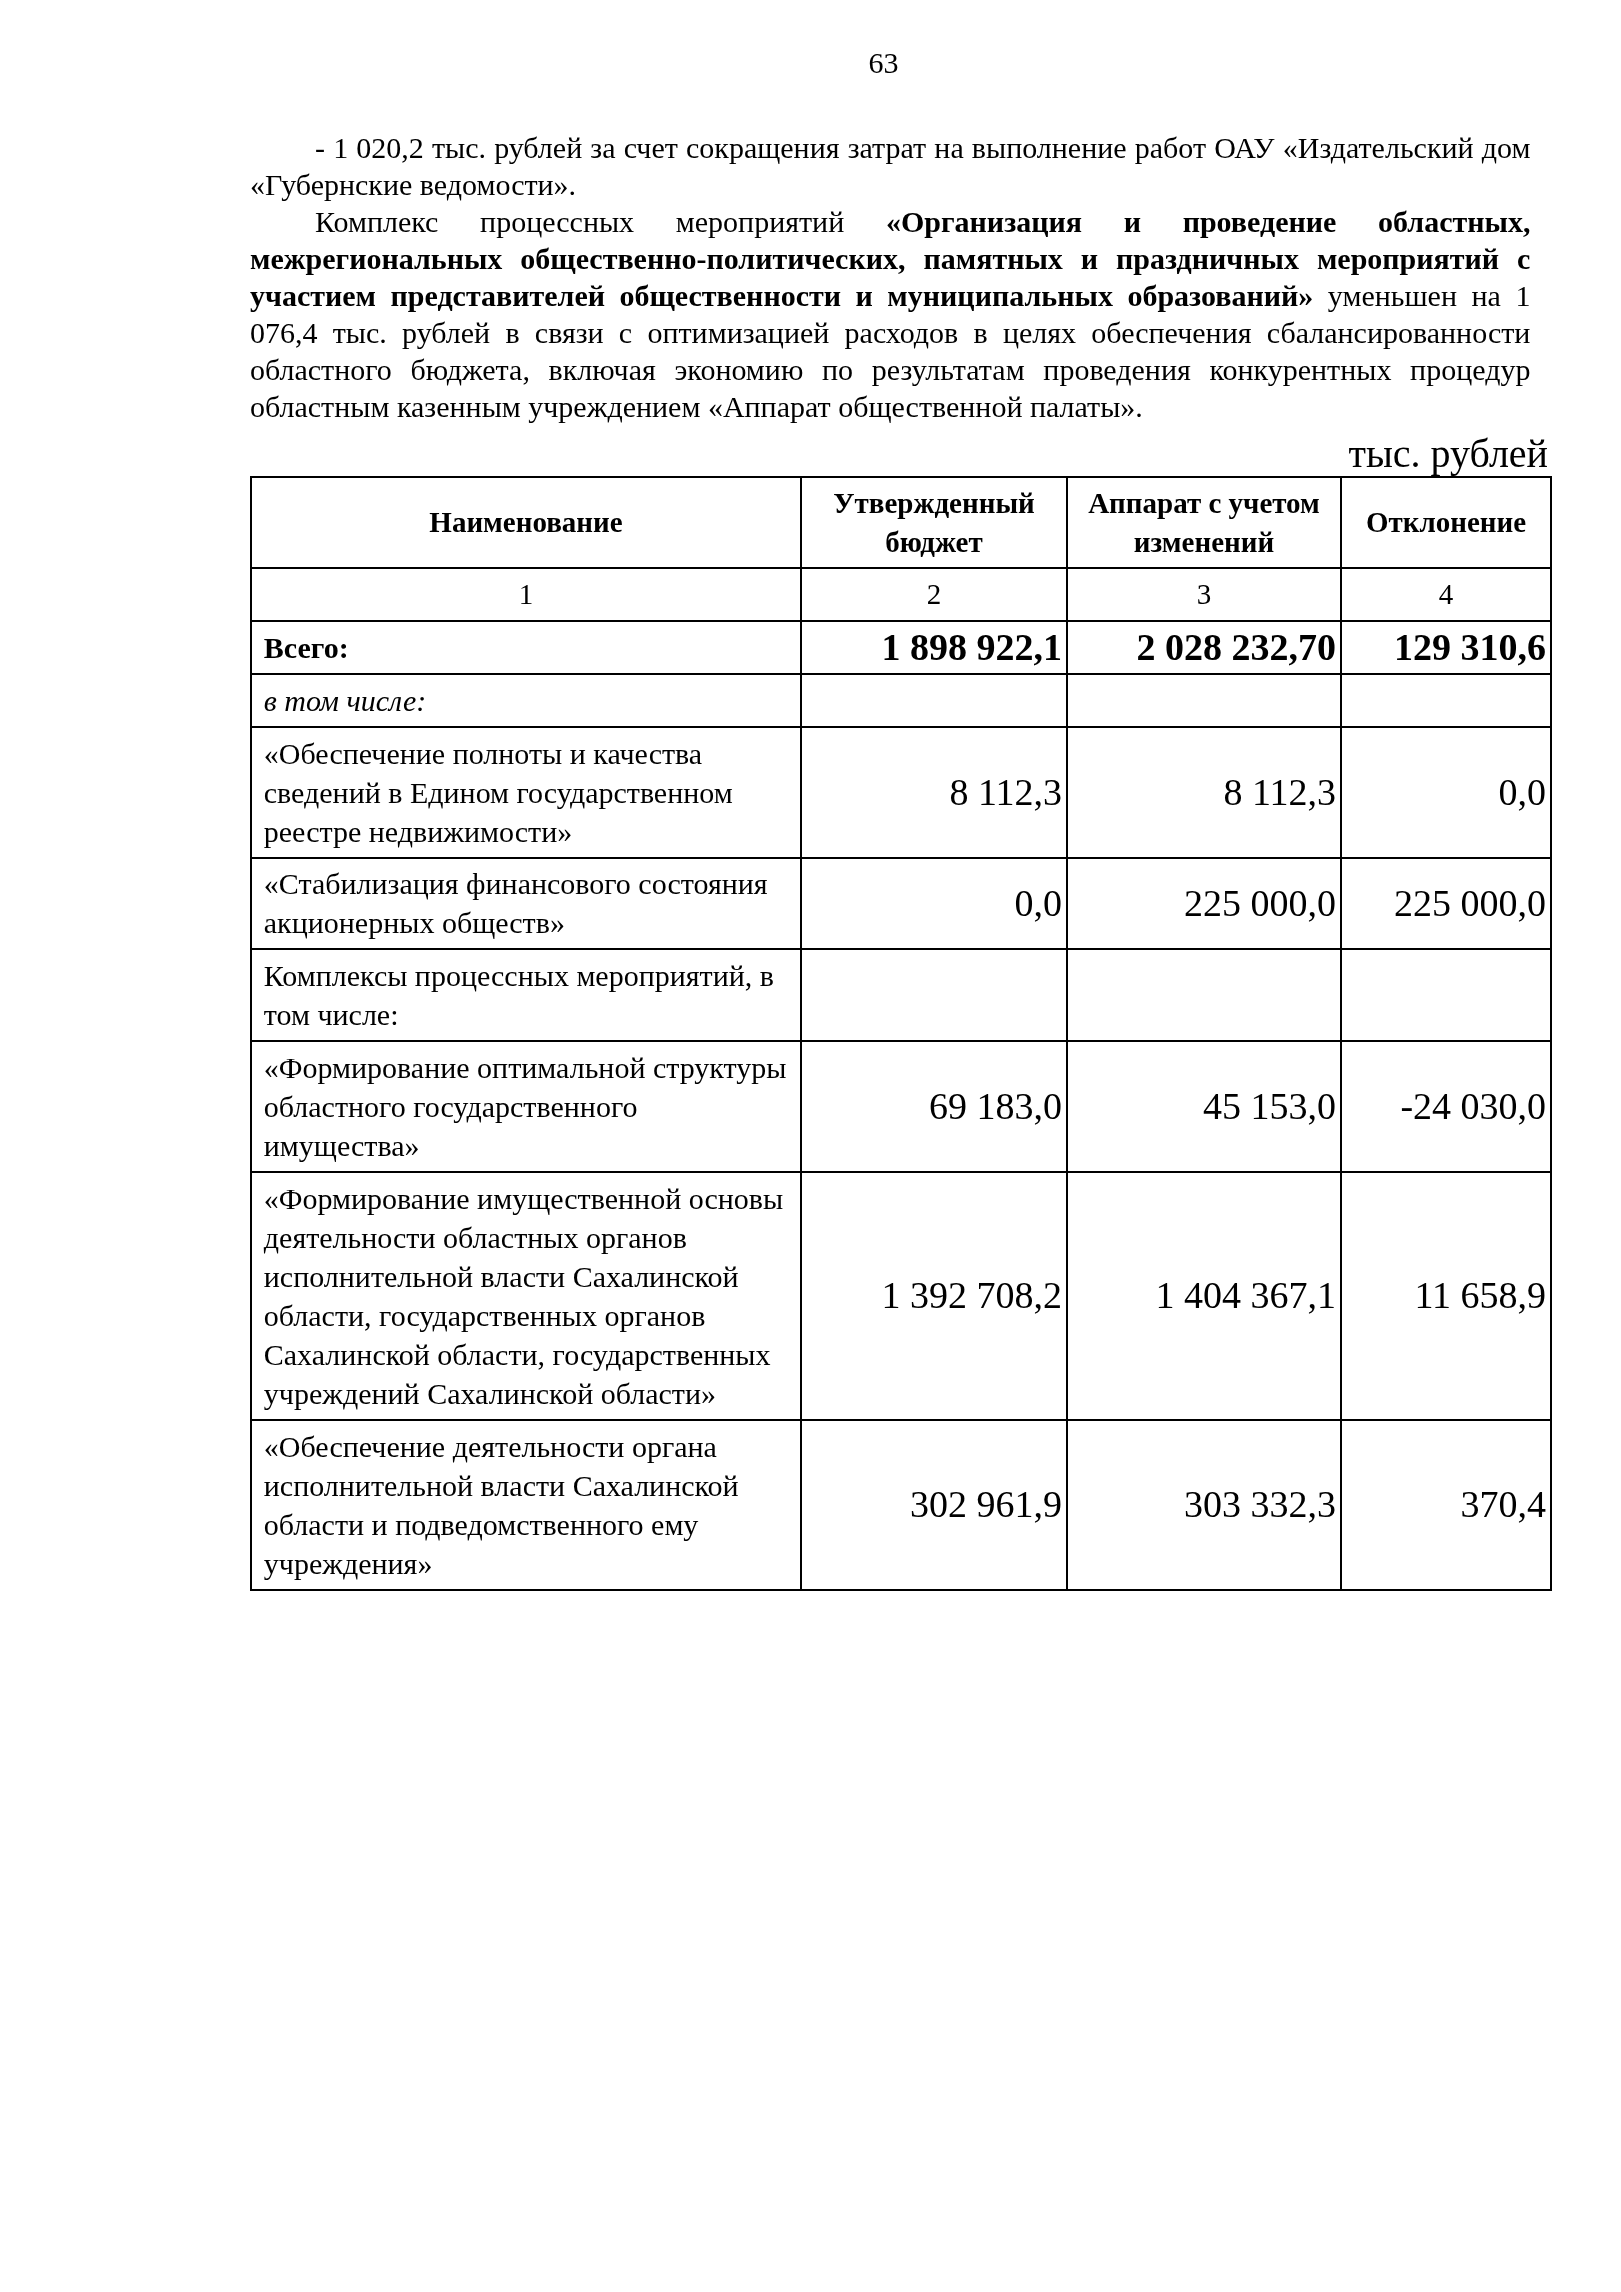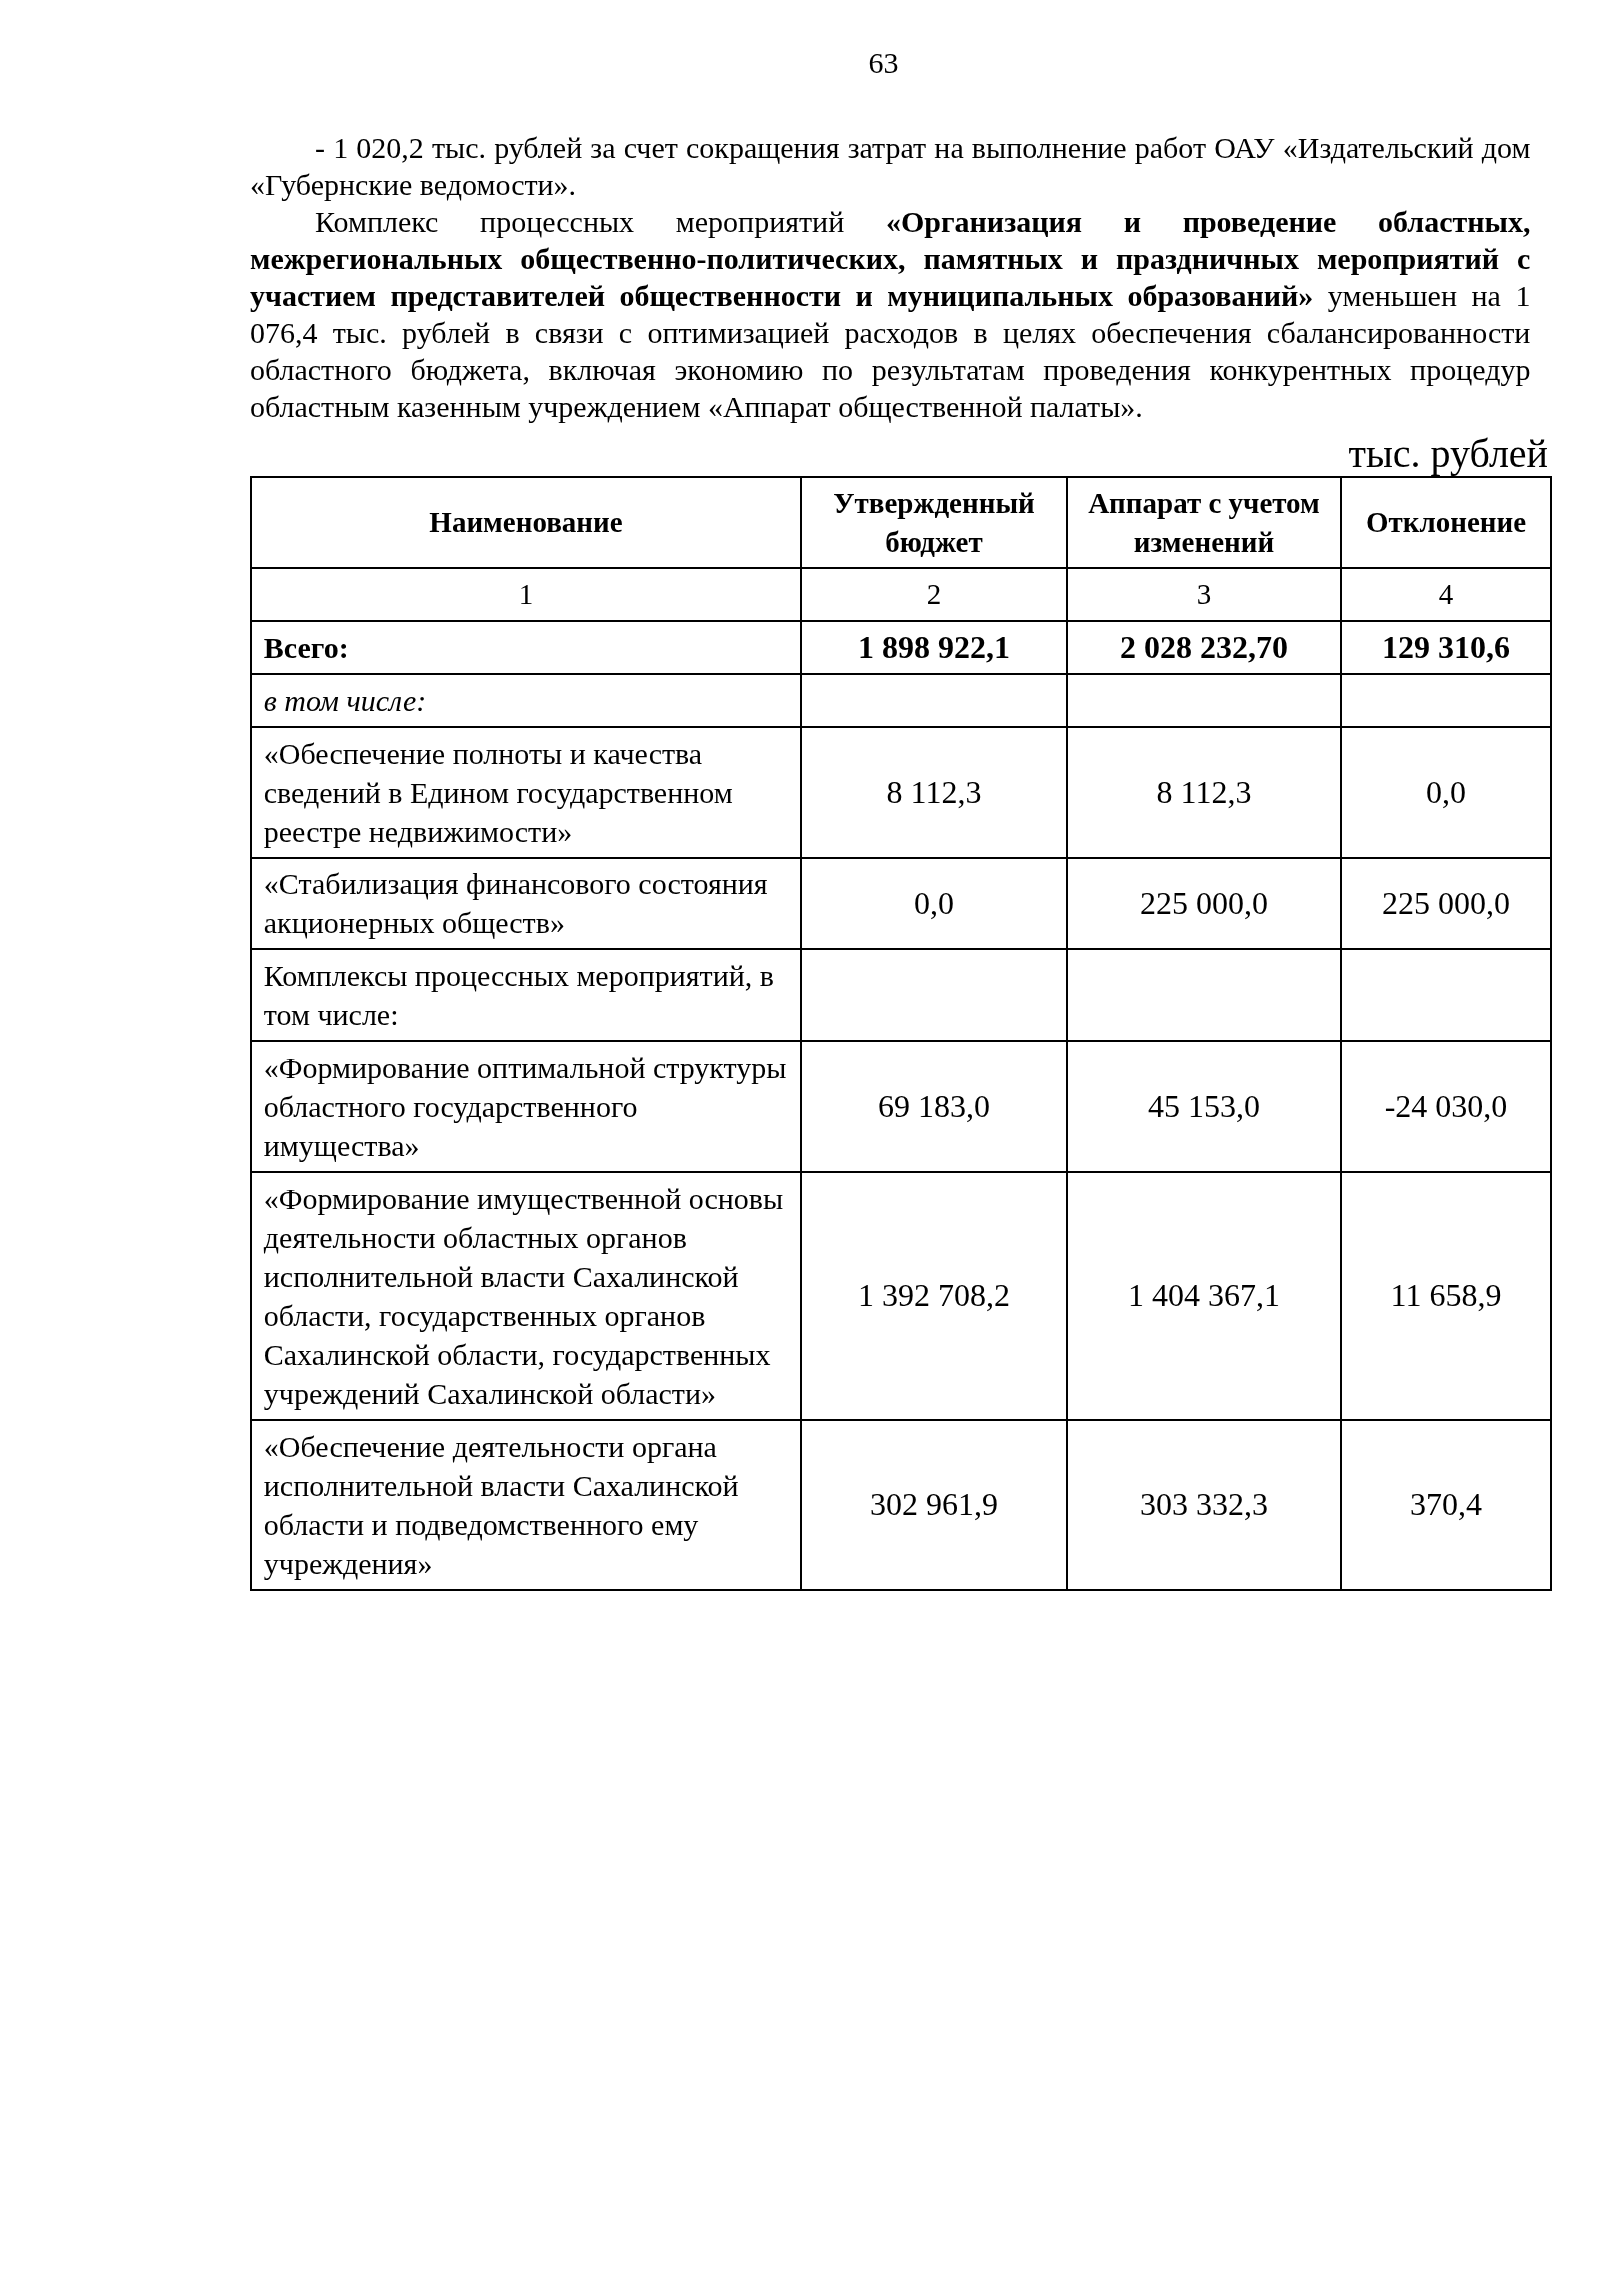--- a/index.html
+++ b/index.html
@@ -61,22 +61,22 @@
     padding:5.9px 7.8px;
     line-height:39px;
   }
   td.name{
     font-size:30px;
     text-align:left;
     padding:5.9px 11.8px;
     line-height:39px;
   }
   td.val{
-    font-size:32px;
-    text-align:center;
+    font-size:38px;
+    text-align:right;
     white-space:nowrap;
     padding:5.9px 3.9px;
     line-height:39px;
   }
   tr.numrow td{
     font-size:29px;
     text-align:center;
     padding:5.9px 3.9px;
     line-height:39px;
   }

